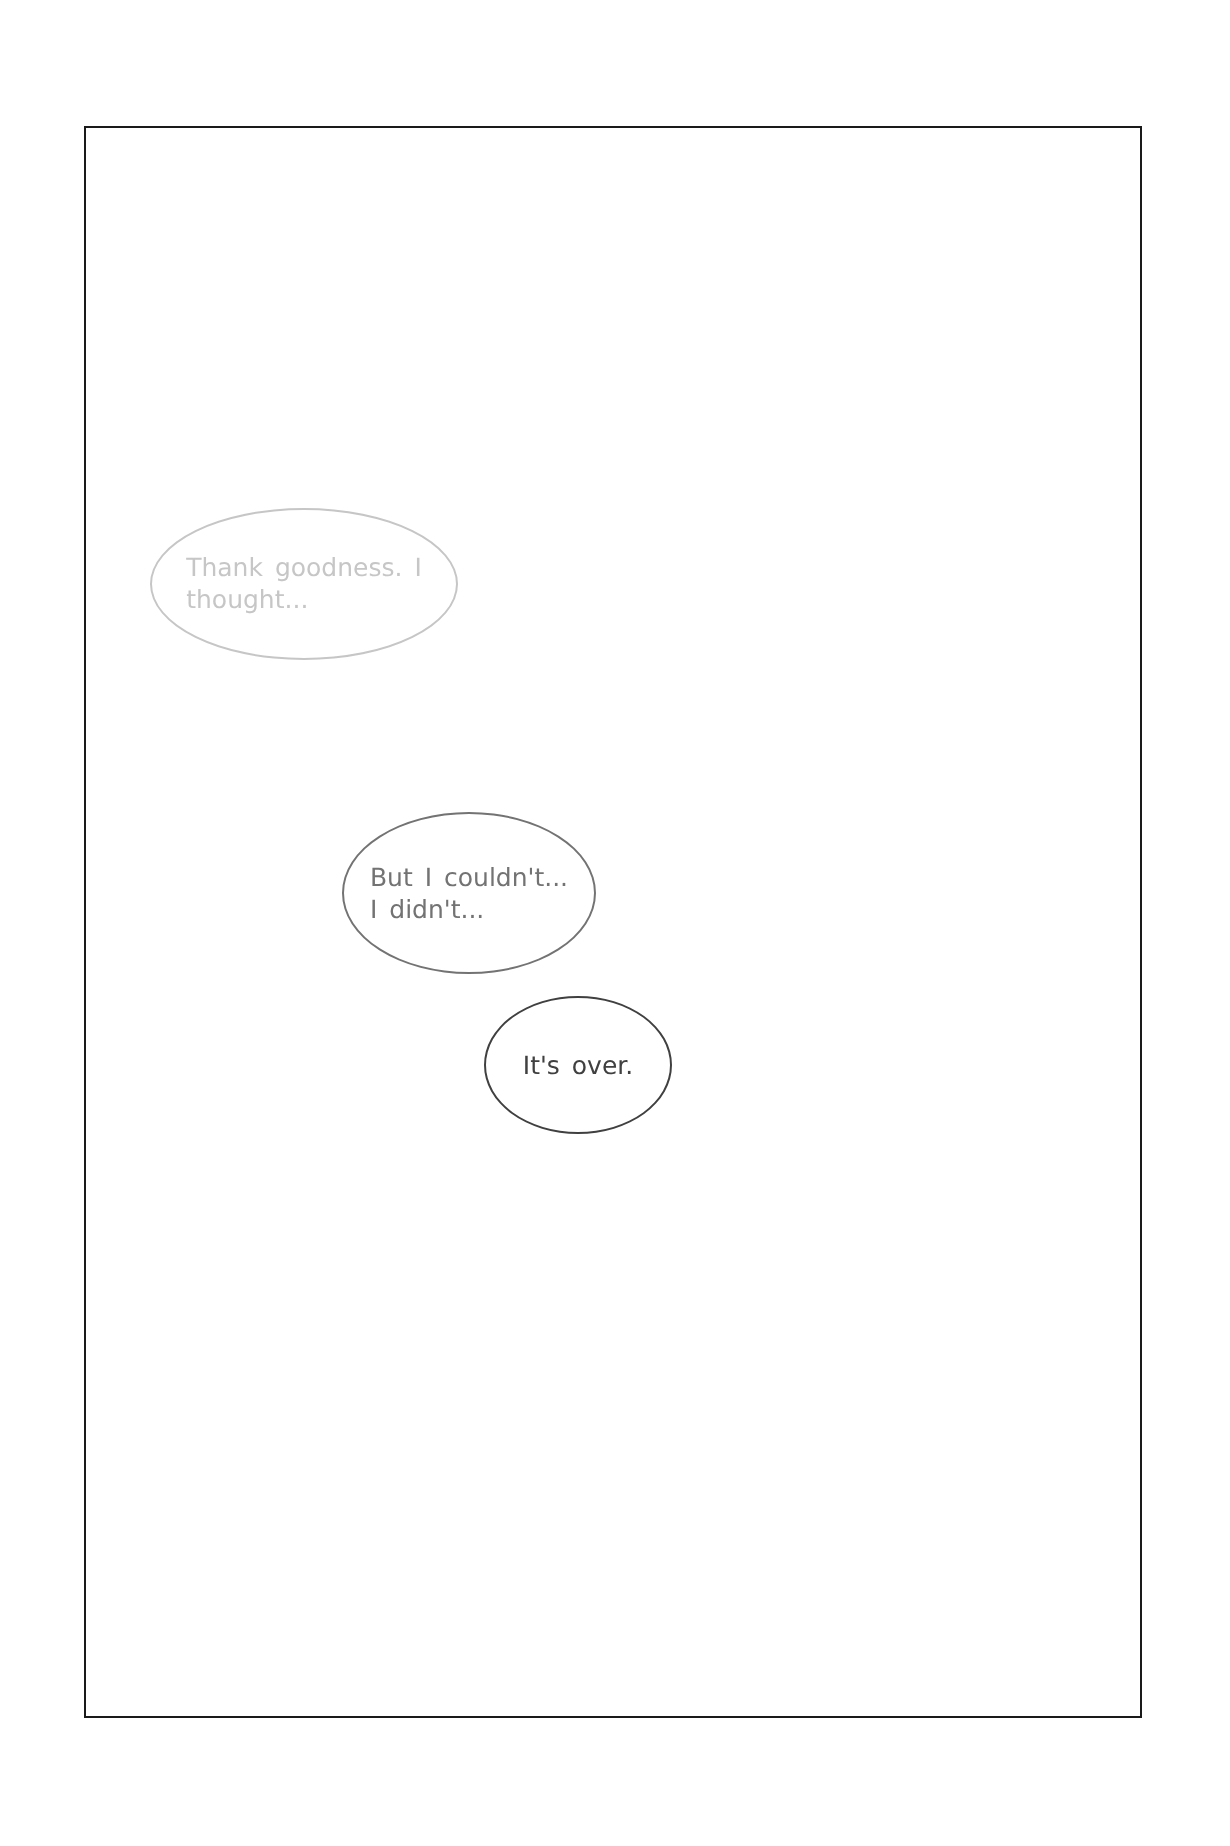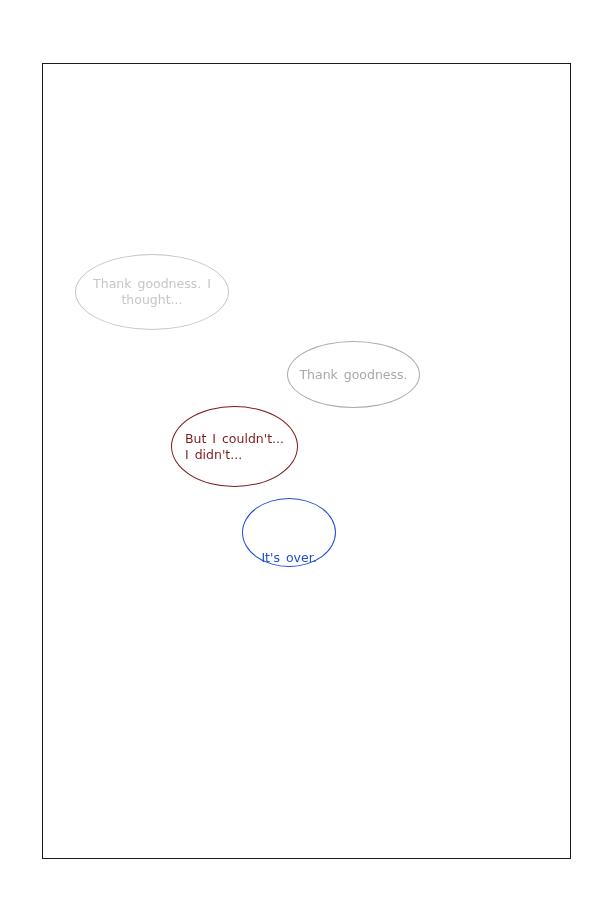--- a/index.html
+++ b/index.html
@@ -49,32 +49,29 @@
   .b4 { left: 242px; top: 498px; width: 94px;  height: 69px; }
   .b5 { left: 95px;  top: 652px; width: 245px; height: 98px; border-width: 1.5px; font-size: 12px; line-height: 15.5px; }
   .b6 { left: 296px; top: 755px; width: 180px; height: 83px; border-width: 1.5px; }
 </style>
 </head>
 <body>
 
 <div class="page">
   <div class="frame" style="border-color: rgb(26, 26, 26);"></div>
 
-  <div class="bubble b1" style="color: rgb(198, 198, 198); text-align: center;">
+  <div class="bubble b1" style="color: rgb(198, 198, 198);">
     <span class="bubble-text">Thank goodness. I
 thought...</span>
   </div>
 
-  <div class="bubble b2" style="color: rgb(169, 169, 169);">
-    <span class="bubble-text">Thank goodness.</span>
-  </div>
 
-  <div class="bubble b3" style="color: #7f1d1d;">
+  <div class="bubble b3" style="color: #737373;">
     <span class="bubble-text">But I couldn't...
 I didn't...</span>
   </div>
 
-  <div class="bubble b4" style="color: #1d4ed8; align-items: flex-end;">
+  <div class="bubble b4" style="color: #404040;">
     <span class="bubble-text">It's over.</span>
   </div>
 
 
 </div>
 
 </body></html>

